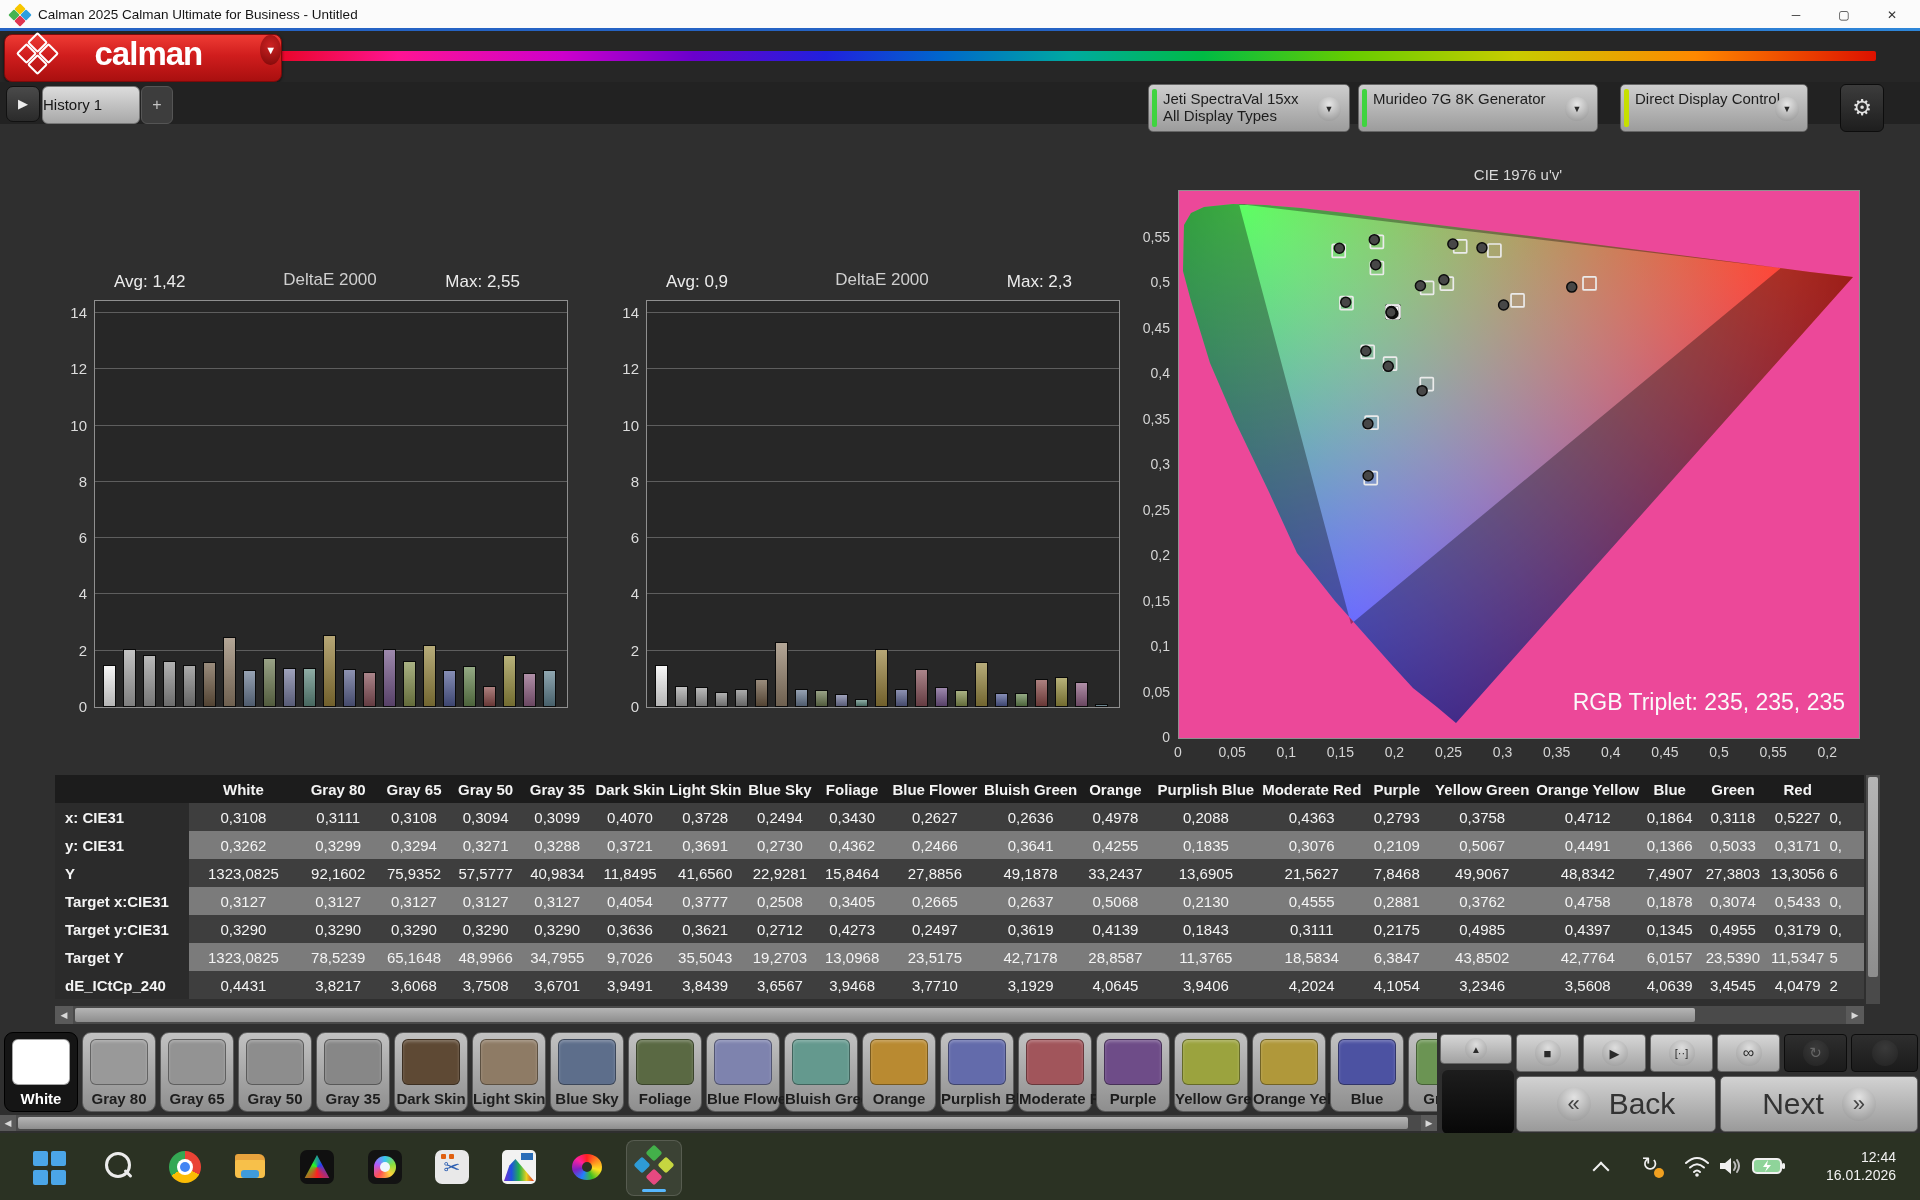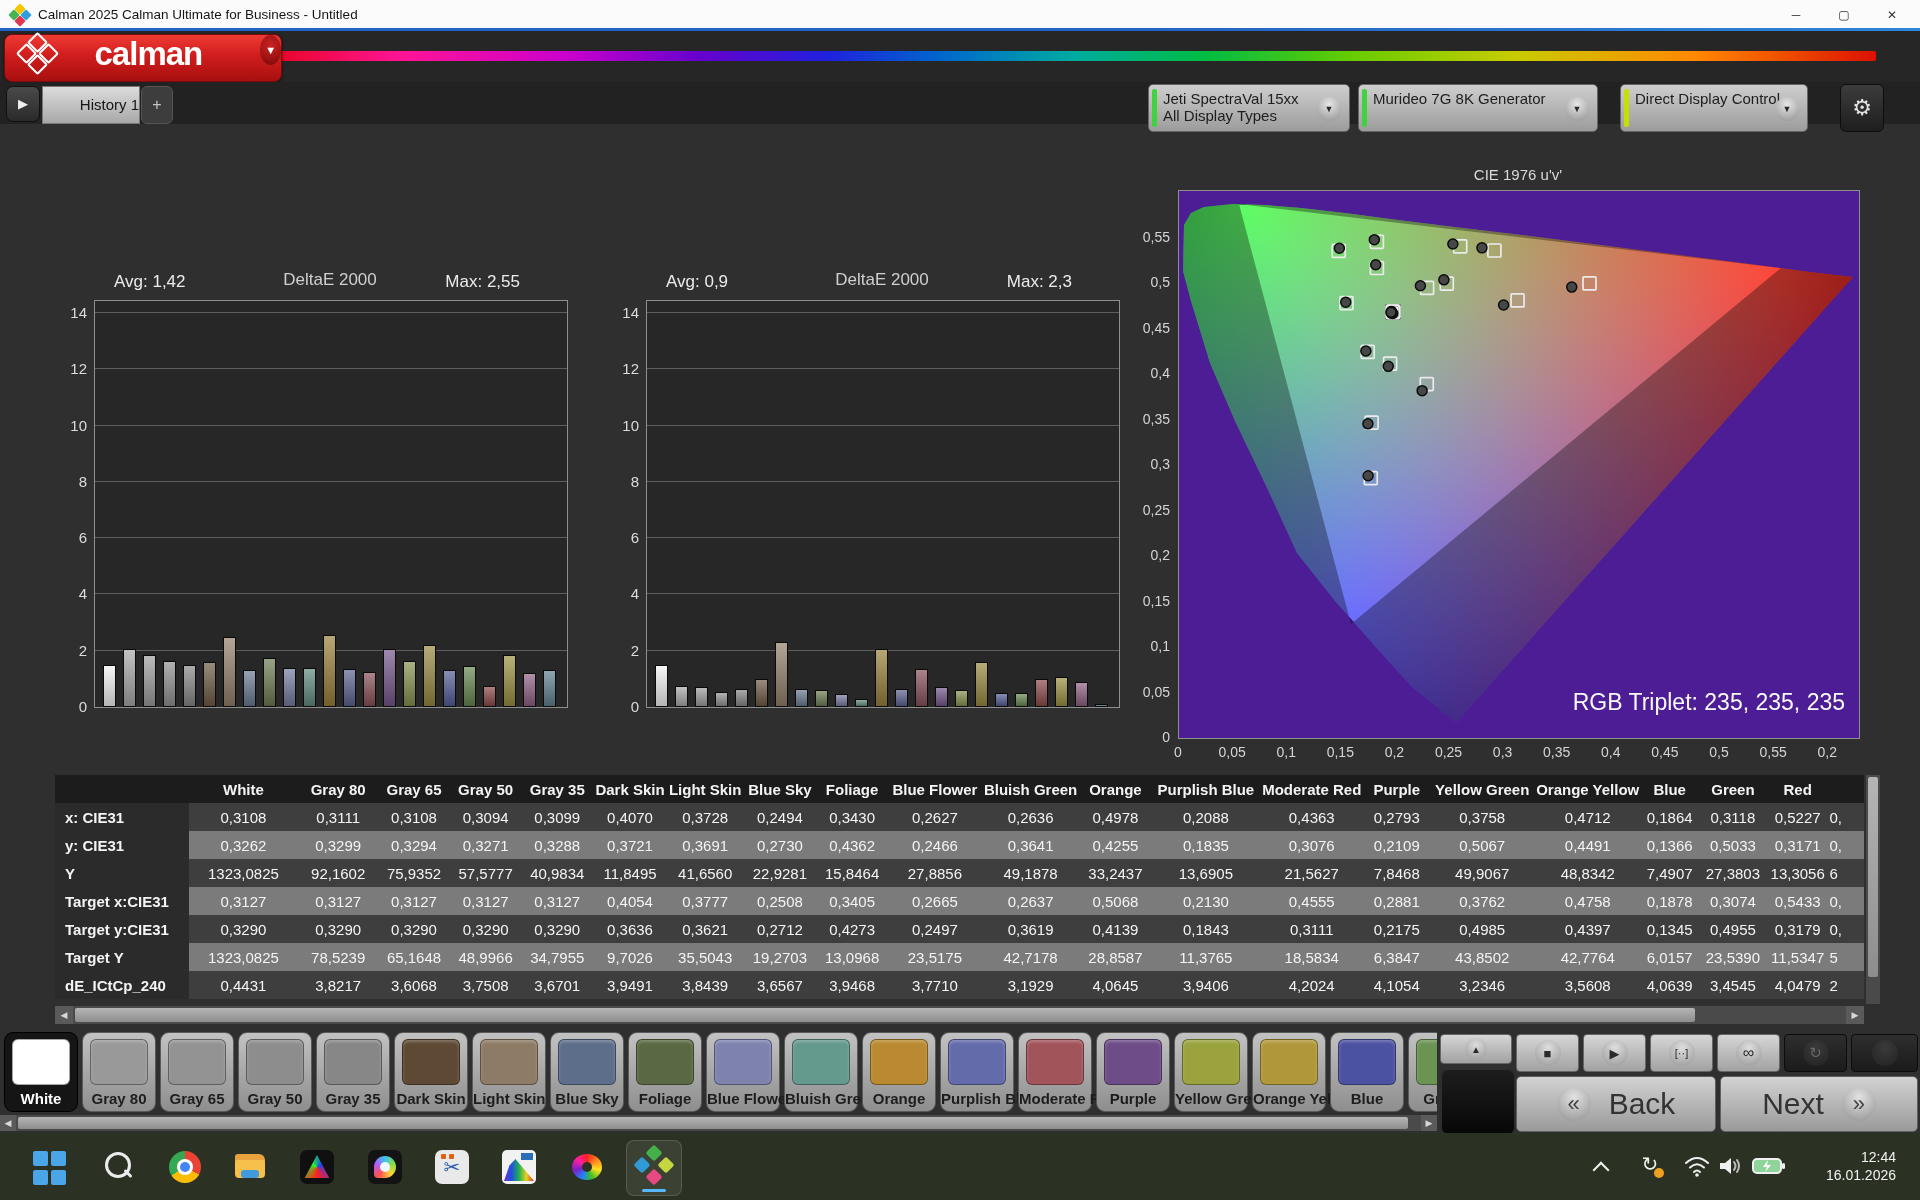--- a/index.html
+++ b/index.html
@@ -24,43 +24,43 @@
   .calman-logo-text{color:#fff;font-size:33px;font-weight:bold;letter-spacing:-1px;}
   .calman-dd{width:30px;height:30px;border-radius:50%;margin-left:14px;
     background:radial-gradient(circle at 50% 35%,#c22,#7d0808);display:flex;align-items:center;justify-content:center;
     color:#fff;font-size:11px;}
   .cal-diamond{position:relative;width:34px;height:34px;margin:0 8px 0 14px;}
   .cal-diamond i{position:absolute;width:11px;height:11px;border:2.5px solid #fff;transform:rotate(45deg);border-radius:2px;}
   
   .tabbar{left:0;top:82px;width:1920px;height:42px;background:#222;}
   .tab-play{left:6px;top:86px;width:32px;height:34px;border-radius:7px;background:linear-gradient(180deg,#4a4a4a,#2a2a2a);
     border:1px solid #111;color:#eee;text-align:center;line-height:34px;font-size:13px;cursor:pointer;}
-  .history-tab{left:42px;top:86px;width:96px;height:36px;border-radius:0;cursor:pointer;
+  .history-tab{left:42px;top:86px;width:96px;height:36px;border-radius:6px;cursor:pointer;
     background:linear-gradient(180deg,#dcdcdc,#a8a8a8);border:1px solid #777;
-    text-align:right;line-height:36px;font-size:15px;color:#161616;}
+    text-align:left;line-height:36px;font-size:15px;color:#161616;}
   .plus-tab{left:141px;top:86px;width:30px;height:36px;border-radius:6px;background:#3d3d3d;border:1px solid #555;
     color:#c5c5c5;text-align:center;line-height:36px;font-size:16px;cursor:pointer;}
   .srcbtn{top:84px;height:48px;border-radius:5px;cursor:pointer;
     background:linear-gradient(180deg,#cecece,#9c9c9c);border:1px solid #666;box-sizing:border-box;
     color:#1d1d1d;font-size:15px;padding:5px 8px 0 14px;}
   .srcbtn .edge{position:absolute;left:3px;top:4px;bottom:4px;width:5px;border-radius:2px;}
   .dd-circle{position:absolute;right:8px;top:12px;width:24px;height:24px;border-radius:50%;
     background:radial-gradient(circle at 50% 30%,#e6e6e6,#8f8f8f);color:#2a2a2a;font-size:9px;
     display:flex;align-items:center;justify-content:center;}
   .gearbtn{left:1840px;top:84px;width:42px;height:46px;border-radius:6px;background:linear-gradient(180deg,#3c3c3c,#1e1e1e);
     border:1px solid #0d0d0d;color:#e3e3e3;font-size:22px;text-align:center;line-height:46px;cursor:pointer;}
   
   .pagetitle{left:55px;top:158px;font-size:36px;font-weight:300;color:#f4f4f4;letter-spacing:.5px;}
   .chart{background:#272727;border:1px solid #8f8f8f;}
   .gridline{position:absolute;left:0;width:100%;height:1px;background:#5e5e5e;}
   .ylab{position:absolute;width:28px;text-align:right;font-size:15px;color:#dcdcdc;}
   .bar{position:absolute;bottom:0;width:13px;border:1px solid #0a0a0a;box-sizing:border-box;}
   .chart-head{position:absolute;font-size:17px;color:#ececec;}
   .caption{position:absolute;text-align:center;font-size:25px;color:#ededed;}
-  .cie-box{left:1178px;top:190px;width:680px;height:547px;background:#4c1d95;border:1px solid #8f8f8f;}
+  .cie-box{left:1178px;top:190px;width:680px;height:547px;background:#ec4899;border:1px solid #8f8f8f;}
   .cie-title{left:1178px;top:166px;width:680px;text-align:center;font-size:15px;color:#d9d9d9;}
   .cietick{position:absolute;font-size:14px;color:#d5d5d5;}
   .rgb-triplet{position:absolute;right:14px;top:498px;font-size:23px;color:#fafafa;}
   
   .tablebox{left:55px;top:775px;width:1809px;height:229px;overflow:hidden;}
   table.cc{border-collapse:collapse;table-layout:fixed;font-size:15px;color:#f4f4f4;}
   table.cc th,table.cc td{height:28px;padding:0 2px;overflow:hidden;white-space:nowrap;text-align:center;font-weight:normal;}
   table.cc thead th{background:#1c1c1c;font-weight:bold;}
   table.cc td.rowlab{background:#2b2b2b;font-weight:bold;text-align:left;padding-left:10px;}
   table.cc tr.dark td:not(.rowlab){background:#3e3e3e;}

